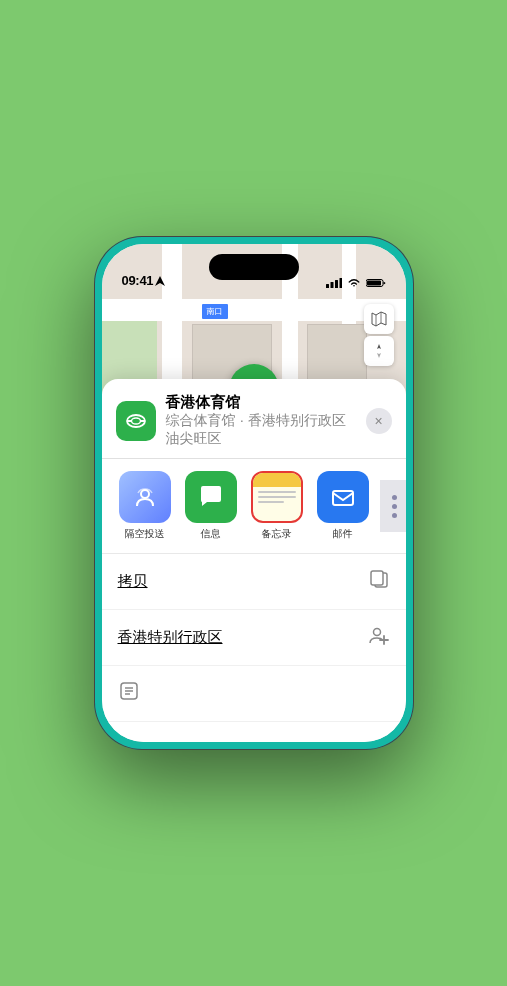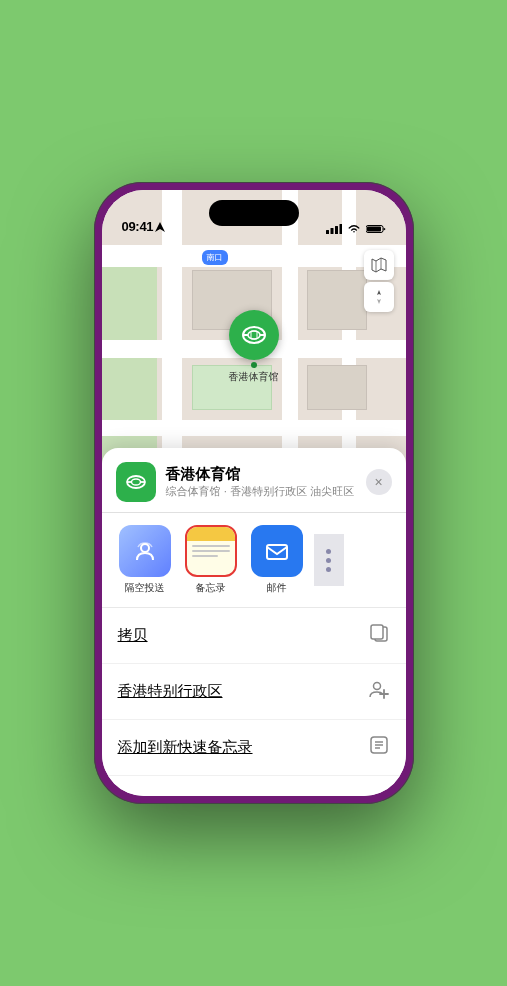--- a/index.html
+++ b/index.html
@@ -6,22 +6,22 @@
     body {
       background: #7dc96e;
       display: flex;
       justify-content: center;
       align-items: center;
       min-height: 100vh;
       font-family: -apple-system, 'PingFang SC', 'Helvetica Neue', sans-serif;
     }
     .phone-outer {
       width: 320px;
-      height: 622px;
-      background: #701a75;
+      height: 514px;
+      background: #14b8a6;
       border-radius: 48px;
       padding: 8px;
       box-shadow: 0 30px 80px rgba(0,0,0,0.5), inset 0 0 0 1px #444;
       position: relative;
     }
     .phone-inner {
       width: 100%;
       height: 100%;
       background: #f2f2f2;
       border-radius: 42px;
@@ -96,21 +96,21 @@
     .park-area { position: absolute; top: 60px; left: 0; width: 55px; height: 280px; background: #c8e0b8; }
     
     .gate-label {
       position: absolute;
       top: 60px;
       left: 100px;
       background: #4080ff;
       color: white;
       font-size: 8px;
       padding: 2px 5px;
-      border-radius: 6px;
+      border-radius: 1px;
       white-space: nowrap;
       text-align: right;
     }
     
     .map-controls {
       position: absolute;
       top: 60px;
       right: 12px;
       display: flex;
       flex-direction: column;
@@ -189,21 +189,21 @@
       justify-content: center;
       flex-shrink: 0;
     }
     .venue-info { flex: 1; }
     .venue-name {
       font-size: 15px;
       font-weight: 600;
       color: #000;
     }
     .venue-desc {
-      font-size: 11px;
+      font-size: 14px;
       color: #888;
       margin-top: 0;
     }
     .close-btn {
       width: 26px;
       height: 26px;
       background: #e5e5ea;
       border-radius: 50%;
       display: flex;
       align-items: center;
@@ -382,20 +382,28 @@
             <svg width="26" height="26" viewBox="0 0 26 26">
               <circle cx="13" cy="10" r="4" fill="none" stroke="white" stroke-width="2"></circle>
               <path d="M5 22 Q5 15 13 15 Q21 15 21 22" fill="none" stroke="white" stroke-width="2"></path>
               <path d="M13 5 Q18 5 20 9" fill="none" stroke="rgba(255,255,255,0.6)" stroke-width="1.5"></path>
               <path d="M13 5 Q8 5 6 9" fill="none" stroke="rgba(255,255,255,0.6)" stroke-width="1.5"></path>
             </svg>
           </div>
           <span class="share-label">隔空投送</span>
         </div>
 
+        <div class="share-item">
+          <div class="share-icon-wrap messages">
+            <svg width="26" height="26" viewBox="0 0 26 26">
+              <path d="M3 4 Q3 2 5 2 L21 2 Q23 2 23 4 L23 16 Q23 18 21 18 L9 18 L4 22 L4 18 Q3 18 3 16 Z" fill="white"></path>
+            </svg>
+          </div>
+          <span class="share-label">信息</span>
+        </div>
 
         <div class="share-item">
           <div class="share-icon-wrap notes" style="overflow:hidden; flex-direction:column; align-items:stretch; padding:0; justify-content:flex-start;">
             <div style="height:14px; background:#f5c842; width:100%; border-radius:6px 6px 0 0; display:flex; align-items:center; justify-content:center;">
             </div>
             <div style="padding:4px 5px; display:flex; flex-direction:column; gap:3px; flex:1;">
               <div style="height:2px; background:#c8c8c8; border-radius:1px;"></div>
               <div style="height:2px; background:#c8c8c8; border-radius:1px;"></div>
               <div style="height:2px; background:#c8c8c8; border-radius:1px; width:70%;"></div>
             </div>
@@ -444,21 +452,20 @@
             <svg width="22" height="22" viewBox="0 0 22 22">
               <circle cx="9" cy="8" r="3.5" fill="none" stroke="#888" stroke-width="1.5"></circle>
               <path d="M2 19 Q2 14 9 14 Q13 14 15 16" fill="none" stroke="#888" stroke-width="1.5"></path>
               <line x1="16" y1="12" x2="16" y2="20" stroke="#888" stroke-width="1.8" stroke-linecap="round"></line>
               <line x1="12" y1="16" x2="20" y2="16" stroke="#888" stroke-width="1.8" stroke-linecap="round"></line>
             </svg>
           </span>
         </div>
 
         <div class="menu-item">
-          <span class="menu-item-text">添加到新快速备忘录</span>
           <span class="menu-item-icon">
             <svg width="22" height="22" viewBox="0 0 22 22">
               <rect x="3" y="3" width="16" height="16" rx="3" fill="none" stroke="#888" stroke-width="1.5"></rect>
               <line x1="7" y1="8" x2="15" y2="8" stroke="#888" stroke-width="1.3"></line>
               <line x1="7" y1="11" x2="15" y2="11" stroke="#888" stroke-width="1.3"></line>
               <line x1="7" y1="14" x2="12" y2="14" stroke="#888" stroke-width="1.3"></line>
             </svg>
           </span>
         </div>
 

